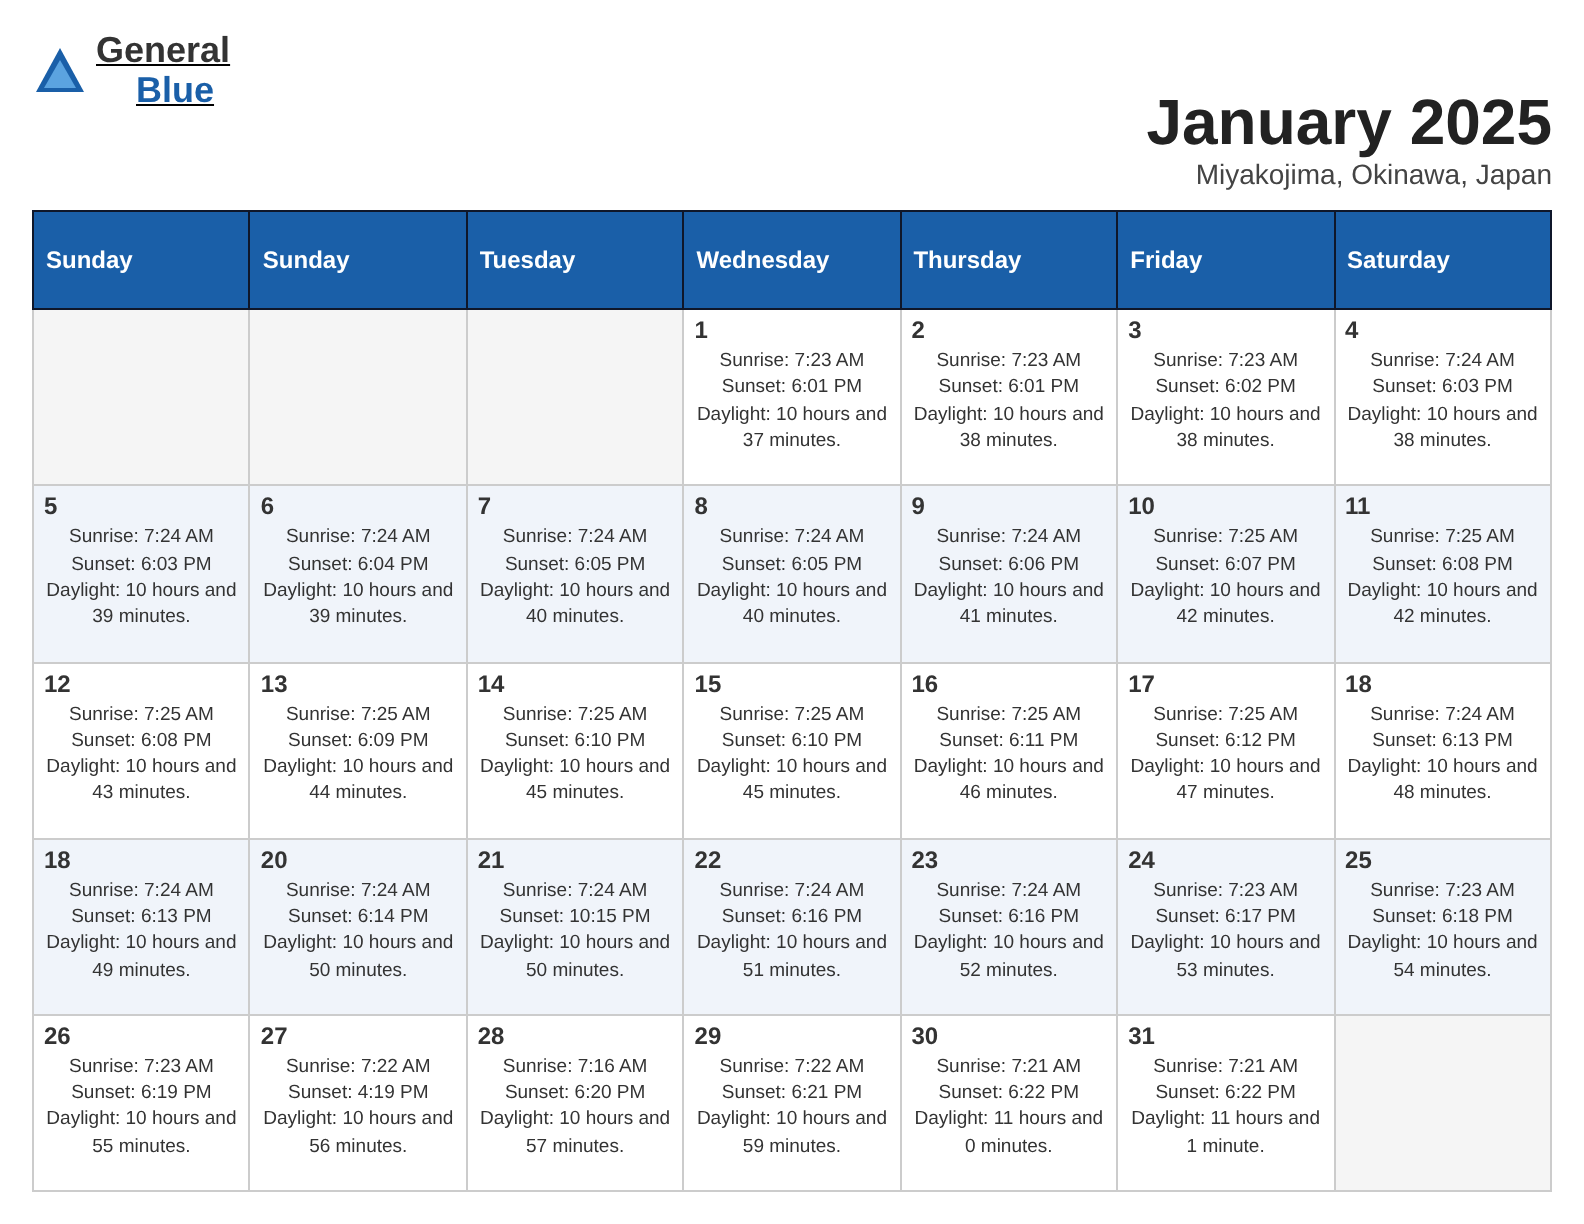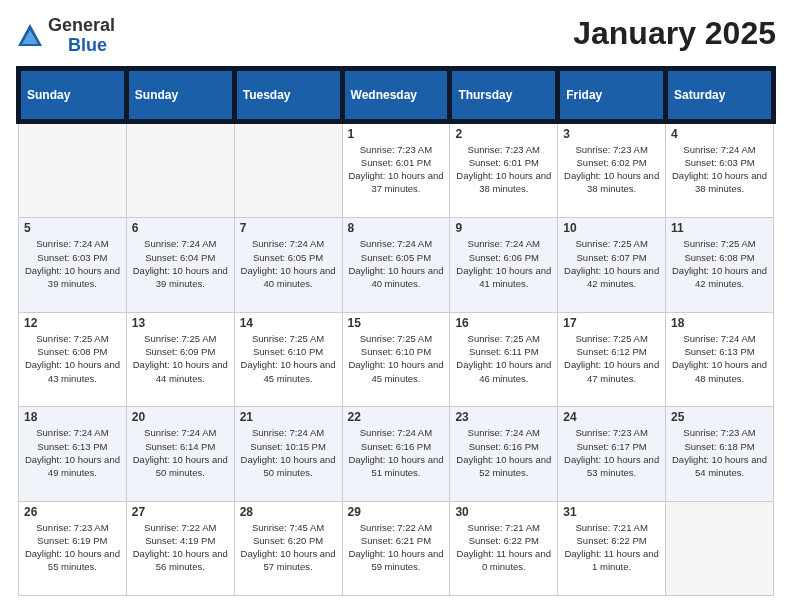--- a/index.html
+++ b/index.html
@@ -20,34 +20,36 @@
     .header {
       display: flex;
       justify-content: space-between;
       align-items: flex-start;
       margin-bottom: 10px;
     }
     .logo {
       display: flex;
       align-items: center;
       gap: 4px;
+      text-decoration: underline;
     }
     .logo-text {
       font-size: 18px;
       font-weight: bold;
       line-height: 1.1;
     }
     .logo-general { color: #333; }
     .logo-blue { color: #1a5fa8; margin-left: 20px; }
     .logo-icon {
       width: 28px;
       height: 28px;
     }
     .title-block {
       text-align: right;
+      margin-top: 28px;
     }
     .calendar-title {
       font-size: 32px;
       font-weight: bold;
       color: #222;
       line-height: 1.1;
     }
     .calendar-subtitle {
       font-size: 14px;
       color: #444;
@@ -57,21 +59,21 @@
       border-collapse: collapse;
       flex: 1;
     }
     .calendar th {
       background: #1a5fa8;
       color: #fff;
       font-size: 12px;
       font-weight: bold;
       text-align: left;
       padding: 17px 6px;
-      border: 5px solid #0f172a;
+      border: 1px solid #0f172a;
     }
     .calendar td {
       border: 1px solid #ccc;
       vertical-align: top;
       padding: 3px 5px;
       font-size: 10px;
       color: #333;
       background: #fff;
       width: calc(100% / 7);
     }
@@ -104,20 +106,21 @@
         <polygon points="14,2 26,24 2,24" fill="#1a5fa8"></polygon>
         <polygon points="14,8 22,22 6,22" fill="#5ba3e0"></polygon>
       </svg>
       <div class="logo-text">
         <span class="logo-general">General</span><br>
         <span class="logo-blue">Blue</span>
       </div>
     </div>
     <div class="title-block">
       <div class="calendar-title">January 2025</div>
+      <div class="calendar-subtitle">Miyakojima, Okinawa, Japan</div>
     </div>
   </div>
 
   <table class="calendar">
     <thead>
       <tr>
       <th>Sunday</th>
           <th>Sunday</th>
           <th>Tuesday</th>
           <th>Wednesday</th>
@@ -323,21 +326,21 @@
           </td>
           <td>
             <span class="day-num">27</span>
             <div class="day-info">Sunrise: 7:22 AM
 Sunset: 4:19 PM
 Daylight: 10 hours
 and 56 minutes.</div>
           </td>
           <td>
             <span class="day-num">28</span>
-            <div class="day-info">Sunrise: 7:45 AM
+            <div class="day-info">Sunrise: 7:16 AM
 Sunset: 6:20 PM
 Daylight: 10 hours
 and 57 minutes.</div>
           </td>
           <td>
             <span class="day-num">29</span>
             <div class="day-info">Sunrise: 7:22 AM
 Sunset: 6:21 PM
 Daylight: 10 hours
 and 59 minutes.</div>

